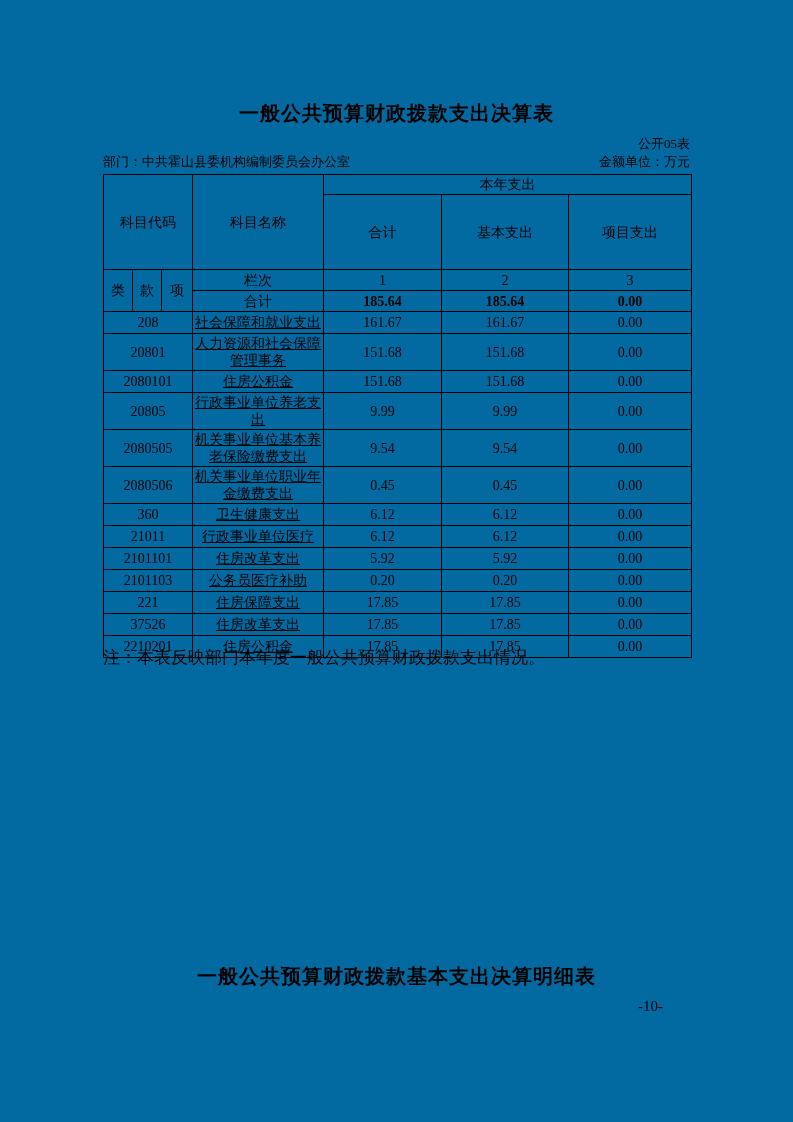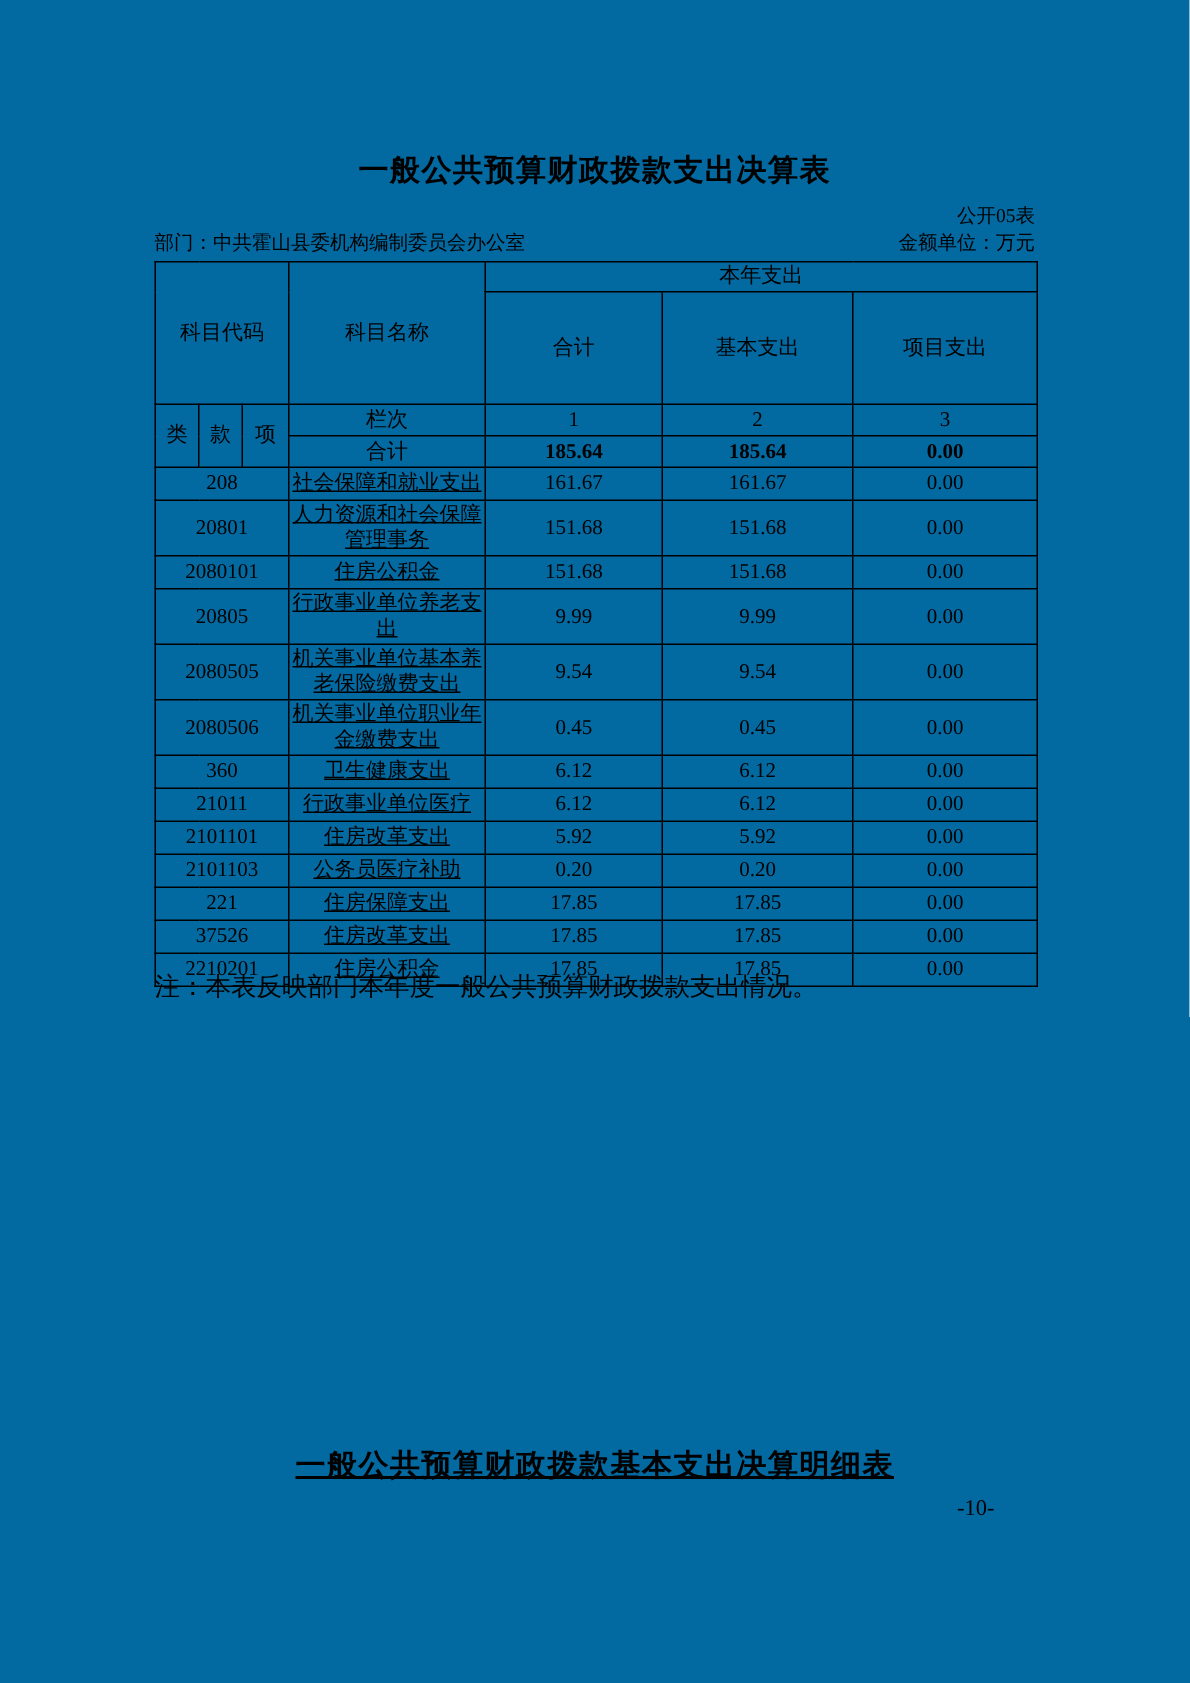--- a/index.html
+++ b/index.html
@@ -57,21 +57,21 @@
   td.bold{font-weight:bold;}
   .note{
     position:absolute;top:646px;left:103px;
     font-size:17px;
     font-family:Liberation Serif, serif;
   }
   .next-title{
     position:absolute;top:963px;left:0;width:100%;
     text-align:center;
     font-family:"Liberation Sans","DejaVu Sans",sans-serif;
-    font-weight:bold;font-size:20px;letter-spacing:1px;text-decoration:underline;
+    font-weight:bold;font-size:20px;letter-spacing:1px;
   }
   .page-number{
     position:absolute;top:998px;right:130px;
     font-size:15px;
   }
 </style>
 </head>
 <body>
 
 <div class="page">

